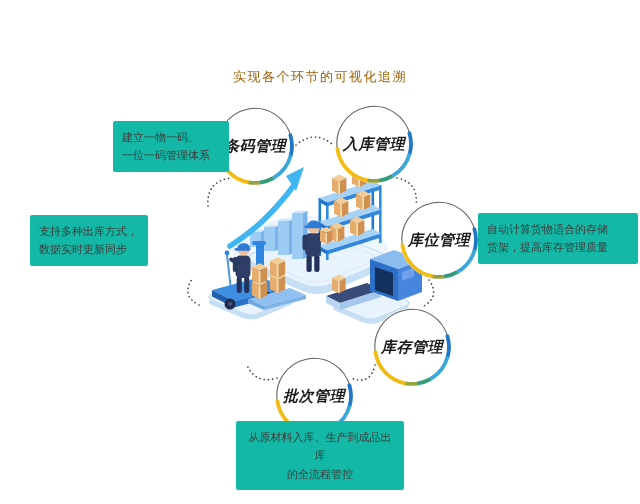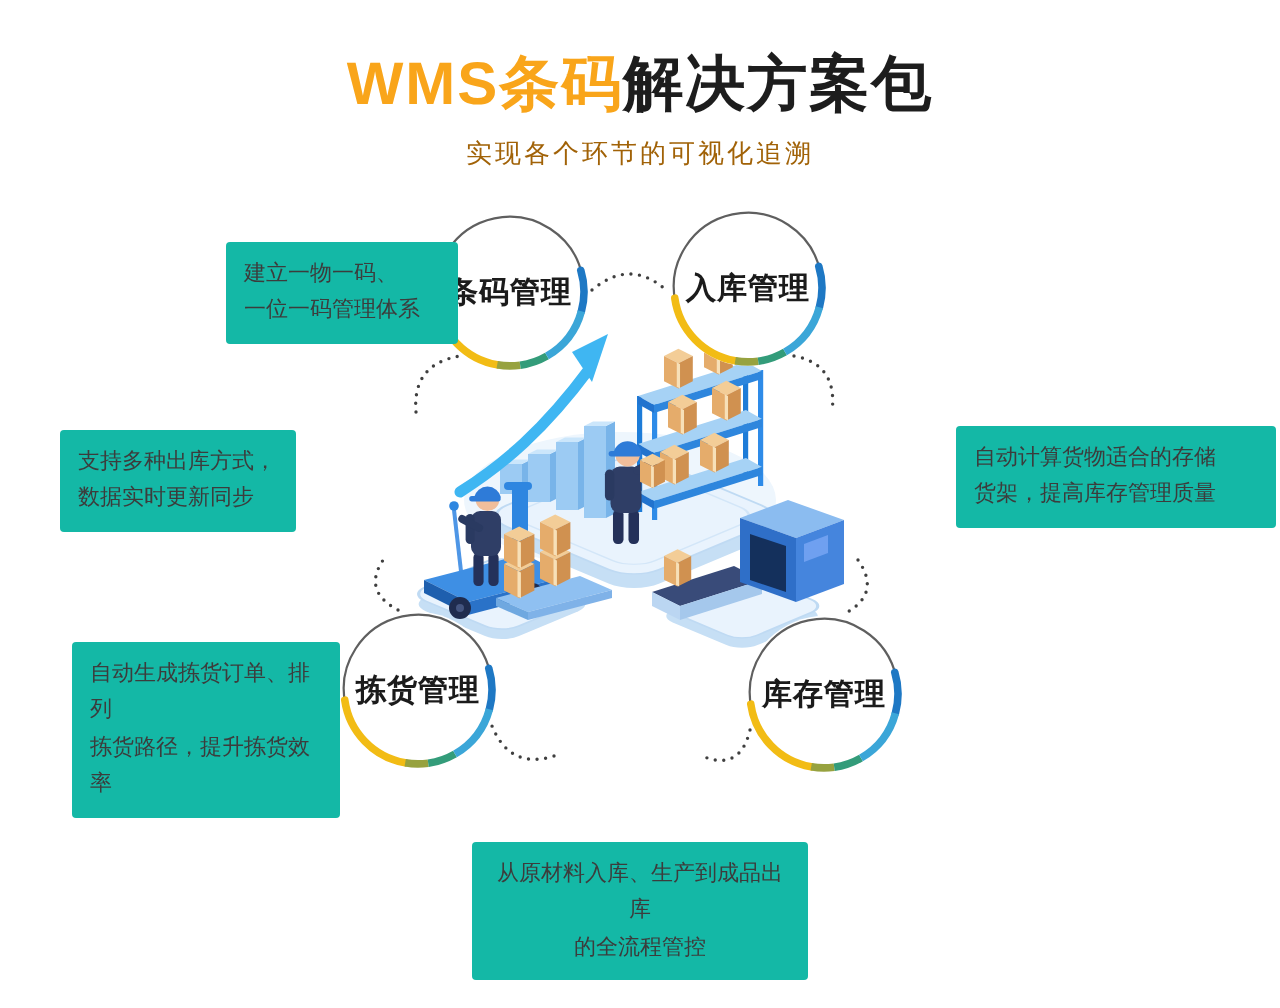--- a/index.html
+++ b/index.html
@@ -4,21 +4,21 @@
 <style>
   html,body{margin:0;padding:0;background:#fff;}
   body{font-family:"Liberation Sans","DejaVu Sans",sans-serif;}
   .canvas{position:relative;width:640px;height:504px;background:#fff;overflow:hidden;margin:0 auto;}
   .scene{position:absolute;left:0;top:0;width:640px;height:504px;}
   .page-title{position:absolute;top:22px;left:0;width:100%;margin:0;text-align:center;
     font-size:30px;font-weight:700;color:#1d1d1d;letter-spacing:1px;}
   .page-title .hl{color:#F9A51A;}
   .subtitle{position:absolute;top:68px;left:0;width:100%;text-align:center;
     font-size:13px;color:#a16207;letter-spacing:1.5px;}
-  .node{position:absolute;width:80px;height:80px;}
+  .node{position:absolute;width:80px;height:80px;font-style:italic;}
   .node svg{position:absolute;left:0;top:0;width:80px;height:80px;}
   .node-label{position:absolute;left:0;top:0;width:80px;height:80px;display:flex;
     align-items:center;justify-content:center;font-size:15px;font-weight:700;
     color:#1b1b1b;letter-spacing:0.5px;}
   .note{position:absolute;background:#14b8a6;color:#3c3c3c;font-size:11px;line-height:1.68;
     padding:7px 9px;white-space:pre-line;display:flex;align-items:center;border-radius:2px;
     box-sizing:border-box;}
   .note.center{justify-content:center;text-align:center;}
 </style>
 </head>
@@ -180,21 +180,20 @@
       <path d="M 296 145 Q 315 129 333 145"></path>
       <path d="M 397 178 Q 419 182 416 206"></path>
       <path d="M 429 280 Q 441 297 422 307"></path>
       <path d="M 375 365 Q 370 386 351 378"></path>
       <path d="M 277 378 Q 255 385 246 363"></path>
       <path d="M 199 305 Q 180 295 193 278"></path>
       <path d="M 208 206 Q 206 182 230 178"></path>
     </g>
   </svg>
 
-  <h1 class="page-title"><span class="hl">WMS条码</span><span>解决方案包</span></h1>
   <div class="subtitle">实现各个环节的可视化追溯</div>
 
   <div class="node" style="left:215px;top:106px">
     <svg viewBox="0 0 80 80">
       <circle cx="40" cy="40" r="39" fill="#fff"></circle>
       <path d="M 3.7 47.1 A 37 37 0 0 1 76.1 31.7" stroke="#5f5f5f" stroke-width="1.1" fill="none"></path>
       <path d="M 33.6 76.4 A 37 37 0 0 1 3.4 45.1" stroke="#F2BC15" stroke-width="3.8" fill="none" stroke-linecap="round"></path>
       <path d="M 45.1 76.6 A 37 37 0 0 1 33.6 76.4" stroke="#97A23F" stroke-width="3.8" fill="none"></path>
       <path d="M 58.5 72 A 37 37 0 0 1 45.1 76.6" stroke="#339C7A" stroke-width="3.8" fill="none"></path>
       <path d="M 75.4 29.2 A 37 37 0 0 1 75.7 49.6" stroke="#1E78C4" stroke-width="3.8" fill="none" stroke-linecap="round"></path>
@@ -210,52 +209,62 @@
       <path d="M 33.6 76.4 A 37 37 0 0 1 3.4 45.1" stroke="#F2BC15" stroke-width="3.8" fill="none" stroke-linecap="round"></path>
       <path d="M 45.1 76.6 A 37 37 0 0 1 33.6 76.4" stroke="#97A23F" stroke-width="3.8" fill="none"></path>
       <path d="M 58.5 72 A 37 37 0 0 1 45.1 76.6" stroke="#339C7A" stroke-width="3.8" fill="none"></path>
       <path d="M 75.4 29.2 A 37 37 0 0 1 75.7 49.6" stroke="#1E78C4" stroke-width="3.8" fill="none" stroke-linecap="round"></path>
       <path d="M 75.7 49.6 A 37 37 0 0 1 58.5 72" stroke="#3BA6D8" stroke-width="3.8" fill="none"></path>
     </svg>
     <span class="node-label">入库管理</span>
   </div>
 
 
-
-  <div class="node" style="left:169px;top:305px">
-    <svg viewBox="0 0 80 80">
-      <circle cx="40" cy="40" r="39" fill="#fff"></circle>
-      <path d="M 3.7 47.1 A 37 37 0 0 1 76.1 31.7" stroke="#5f5f5f" stroke-width="1.1" fill="none"></path>
-      <path d="M 33.6 76.4 A 37 37 0 0 1 3.4 45.1" stroke="#F2BC15" stroke-width="3.8" fill="none" stroke-linecap="round"></path>
-      <path d="M 45.1 76.6 A 37 37 0 0 1 33.6 76.4" stroke="#97A23F" stroke-width="3.8" fill="none"></path>
-      <path d="M 58.5 72 A 37 37 0 0 1 45.1 76.6" stroke="#339C7A" stroke-width="3.8" fill="none"></path>
-      <path d="M 75.4 29.2 A 37 37 0 0 1 75.7 49.6" stroke="#1E78C4" stroke-width="3.8" fill="none" stroke-linecap="round"></path>
-      <path d="M 75.7 49.6 A 37 37 0 0 1 58.5 72" stroke="#3BA6D8" stroke-width="3.8" fill="none"></path>
-    </svg>
-    <span class="node-label">拣货管理</span>
-  </div>
+  <div class="node" style="left:399px;top:200px">
+    <svg viewBox="0 0 80 80">
+      <circle cx="40" cy="40" r="39" fill="#fff"></circle>
+      <path d="M 3.7 47.1 A 37 37 0 0 1 76.1 31.7" stroke="#5f5f5f" stroke-width="1.1" fill="none"></path>
+      <path d="M 33.6 76.4 A 37 37 0 0 1 3.4 45.1" stroke="#F2BC15" stroke-width="3.8" fill="none" stroke-linecap="round"></path>
+      <path d="M 45.1 76.6 A 37 37 0 0 1 33.6 76.4" stroke="#97A23F" stroke-width="3.8" fill="none"></path>
+      <path d="M 58.5 72 A 37 37 0 0 1 45.1 76.6" stroke="#339C7A" stroke-width="3.8" fill="none"></path>
+      <path d="M 75.4 29.2 A 37 37 0 0 1 75.7 49.6" stroke="#1E78C4" stroke-width="3.8" fill="none" stroke-linecap="round"></path>
+      <path d="M 75.7 49.6 A 37 37 0 0 1 58.5 72" stroke="#3BA6D8" stroke-width="3.8" fill="none"></path>
+    </svg>
+    <span class="node-label">库位管理</span>
+  </div>
+
 
   <div class="node" style="left:372px;top:307px">
     <svg viewBox="0 0 80 80">
       <circle cx="40" cy="40" r="39" fill="#fff"></circle>
       <path d="M 3.7 47.1 A 37 37 0 0 1 76.1 31.7" stroke="#5f5f5f" stroke-width="1.1" fill="none"></path>
       <path d="M 33.6 76.4 A 37 37 0 0 1 3.4 45.1" stroke="#F2BC15" stroke-width="3.8" fill="none" stroke-linecap="round"></path>
       <path d="M 45.1 76.6 A 37 37 0 0 1 33.6 76.4" stroke="#97A23F" stroke-width="3.8" fill="none"></path>
       <path d="M 58.5 72 A 37 37 0 0 1 45.1 76.6" stroke="#339C7A" stroke-width="3.8" fill="none"></path>
       <path d="M 75.4 29.2 A 37 37 0 0 1 75.7 49.6" stroke="#1E78C4" stroke-width="3.8" fill="none" stroke-linecap="round"></path>
       <path d="M 75.7 49.6 A 37 37 0 0 1 58.5 72" stroke="#3BA6D8" stroke-width="3.8" fill="none"></path>
     </svg>
     <span class="node-label">库存管理</span>
   </div>
 
+  <div class="node" style="left:274px;top:356px">
+    <svg viewBox="0 0 80 80">
+      <circle cx="40" cy="40" r="39" fill="#fff"></circle>
+      <path d="M 3.7 47.1 A 37 37 0 0 1 76.1 31.7" stroke="#5f5f5f" stroke-width="1.1" fill="none"></path>
+      <path d="M 33.6 76.4 A 37 37 0 0 1 3.4 45.1" stroke="#F2BC15" stroke-width="3.8" fill="none" stroke-linecap="round"></path>
+      <path d="M 45.1 76.6 A 37 37 0 0 1 33.6 76.4" stroke="#97A23F" stroke-width="3.8" fill="none"></path>
+      <path d="M 58.5 72 A 37 37 0 0 1 45.1 76.6" stroke="#339C7A" stroke-width="3.8" fill="none"></path>
+      <path d="M 75.4 29.2 A 37 37 0 0 1 75.7 49.6" stroke="#1E78C4" stroke-width="3.8" fill="none" stroke-linecap="round"></path>
+      <path d="M 75.7 49.6 A 37 37 0 0 1 58.5 72" stroke="#3BA6D8" stroke-width="3.8" fill="none"></path>
+    </svg>
+    <span class="node-label">批次管理</span>
+  </div>
 
   <div class="note" style="left:113px;top:121px;width:116px">建立一物一码、
 一位一码管理体系</div>
   <div class="note" style="left:30px;top:215px;width:118px">支持多种出库方式，
 数据实时更新同步</div>
   <div class="note" style="left:478px;top:213px;width:160px">自动计算货物适合的存储
 货架，提高库存管理质量</div>
-  <div class="note" style="left:36px;top:321px;width:134px">自动生成拣货订单、排列
-拣货路径，提升拣货效率</div>
   <div class="note center" style="left:236px;top:421px;width:168px">从原材料入库、生产到成品出库
 的全流程管控</div>
 
 </div>
 
 </body></html>

